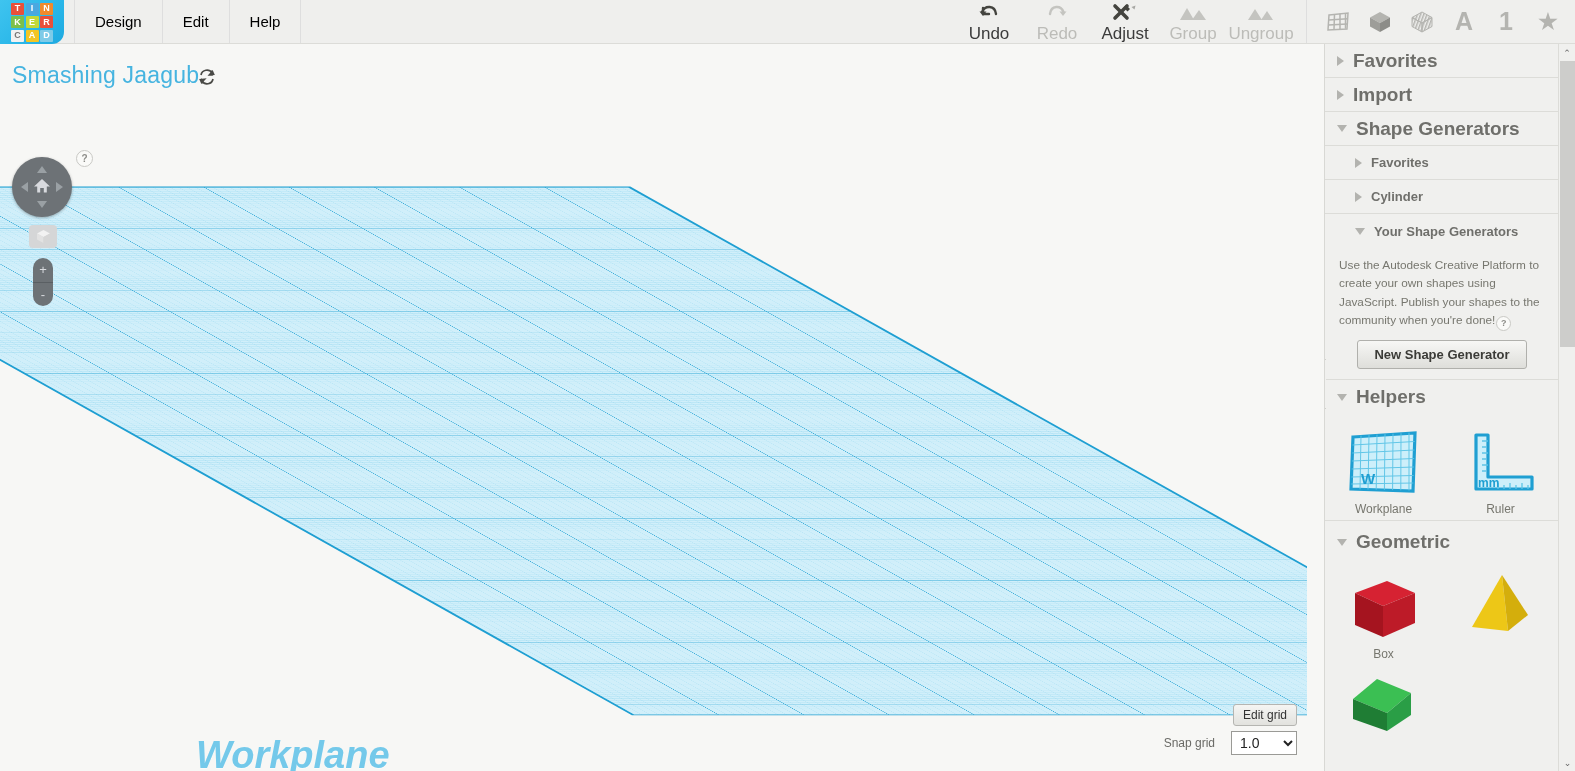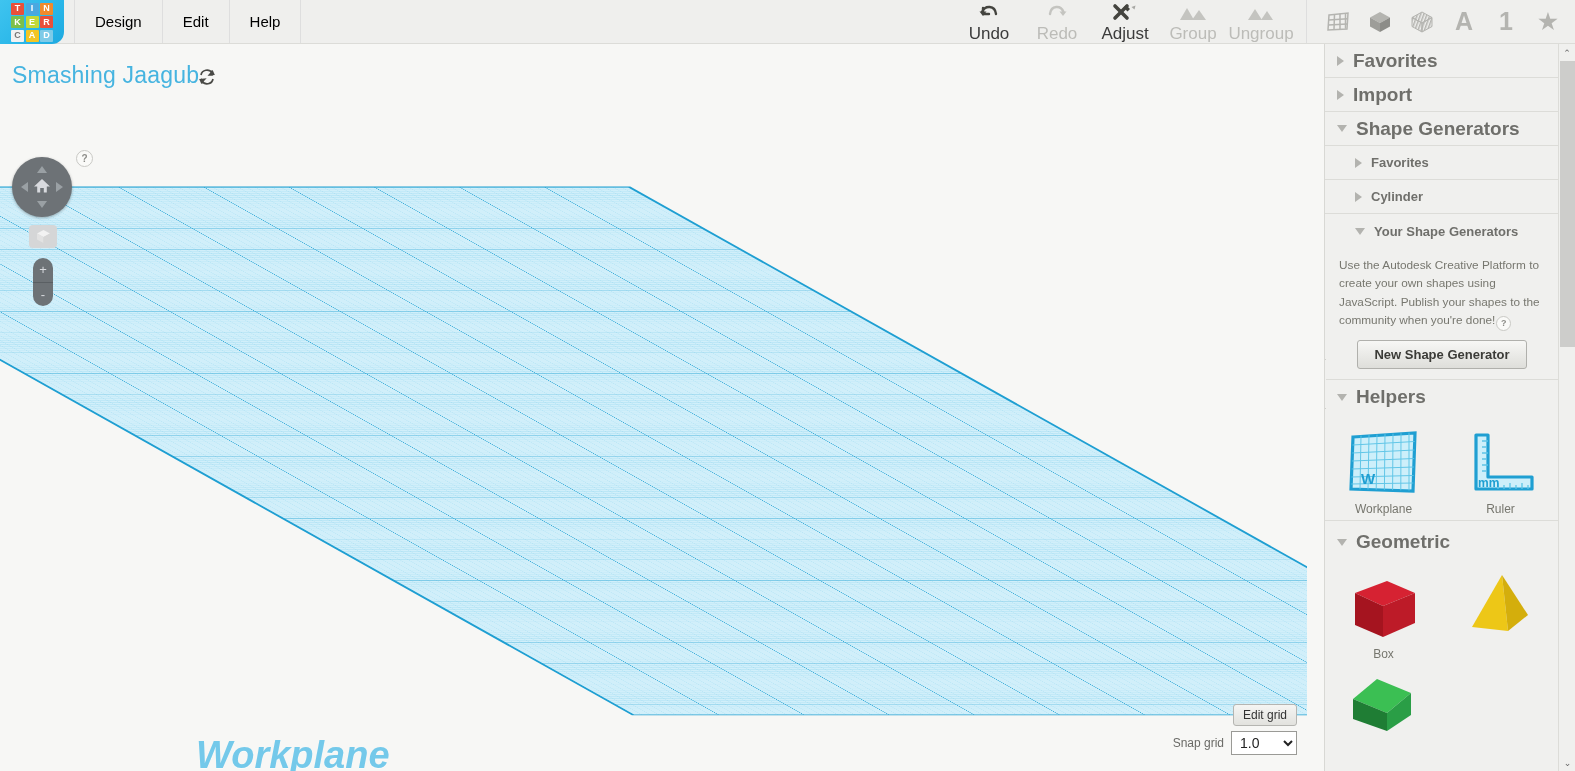--- a/index.html
+++ b/index.html
@@ -164,21 +164,21 @@
   .gridctl {
     position: absolute; right: 10px; bottom: 16px;
     display: flex; flex-direction: column; align-items: flex-end; gap: 5px;
   }
   .edit-grid-btn {
     background: linear-gradient(#f5f5f3,#e2e2de);
     border: 1px solid #b5b5b1; border-radius: 3px;
     font-size: 12px; color: #333; padding: 3px 9px;
     cursor: pointer; font-family: "Liberation Sans", sans-serif;
   }
-  .snaprow { display: flex; align-items: center; gap: 7px; }
+  .snaprow { display: flex; align-items: center; gap: 16px; }
   .snaplabel { font-size: 12px; color: #6a6a66; }
   .snapsel {
     font-size: 14px; color: #222; padding: 2px 4px;
     border: 1px solid #9a9a96; background: #fff; width: 66px;
     font-family: "Liberation Sans", sans-serif;
   }
 
   
   .panel {
     position: absolute; top: 44px; right: 0;

